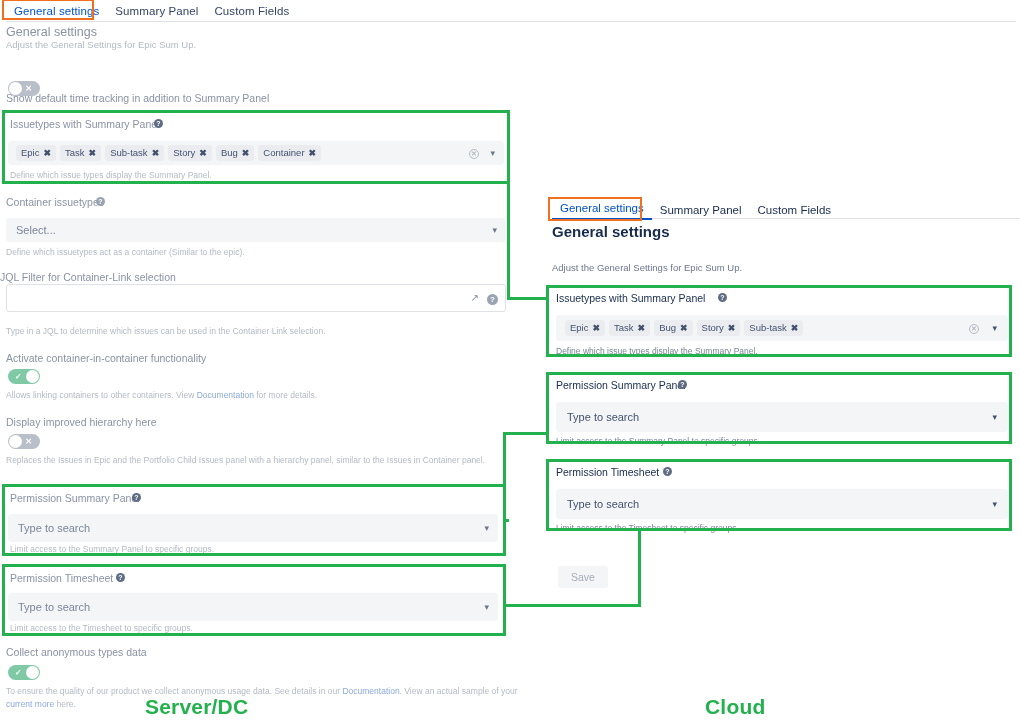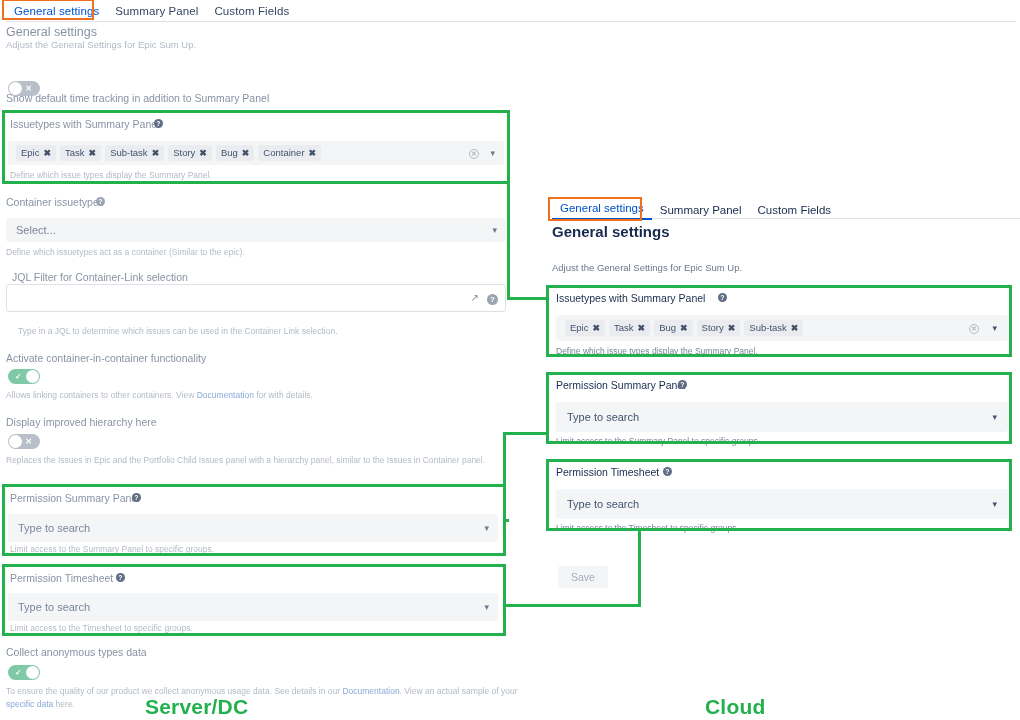--- a/index.html
+++ b/index.html
@@ -187,34 +187,34 @@
     <div class="s-note" style="left:10px; top:170px;">Define which issue types display the Summary Panel.</div>
 
     <div class="s-lbl" style="left:6px; top:196px;">Container issuetypes</div>
     <span class="helpcircle light" style="position:absolute;left:96px;top:197px;">?</span>
     <div class="s-field" style="left:6px; top:218px; width:500px; height:24px;">
       <span class="ph">Select...</span>
       <span class="chev">▾</span>
     </div>
     <div class="s-note" style="left:6px; top:247px;">Define which issuetypes act as a container (Similar to the epic).</div>
 
-    <div class="s-lbl" style="left:12px; top:271px;">JQL Filter for Container-Link selection</div>
+    <div class="s-lbl" style="left:0; top:271px;">JQL Filter for Container-Link selection</div>
     <div class="s-jql" style="left:6px; top:284px; width:500px; height:28px;">
       <span style="position:absolute;right:26px;top:7px;font-size:10px;color:#7a869a;">↗</span>
       <span class="helpcircle light" style="position:absolute;right:7px;top:9px;width:11px;height:11px;line-height:11px;font-size:8px;">?</span>
     </div>
-    <div class="s-note" style="left:18px; top:326px;">Type in a JQL to determine which issues can be used in the Container Link selection.</div>
+    <div class="s-note" style="left:6px; top:326px;">Type in a JQL to determine which issues can be used in the Container Link selection.</div>
 
     <div class="s-lbl" style="left:6px; top:352px;">Activate container-in-container functionality</div>
     <div class="toggle on" style="left:8px; top:369px;">
       <span class="mark">✓</span>
       <div class="knob"></div>
     </div>
     <div class="s-note" style="left:6px; top:390px;">
-      <span>Allows linking containers to other containers. View </span><span class="lnk">Documentation</span><span> for with details.</span>
+      <span>Allows linking containers to other containers. View </span><span class="lnk">Documentation</span><span> for more details.</span>
     </div>
 
     <div class="s-lbl" style="left:6px; top:416px;">Display improved hierarchy here</div>
     <div class="toggle off" style="left:8px; top:434px;">
       <div class="knob"></div>
       <span class="mark">✕</span>
     </div>
     <div class="s-note" style="left:6px; top:455px;">Replaces the Issues in Epic and the Portfolio Child Issues panel with a hierarchy panel, similar to the Issues in Container panel.</div>
 
     <div class="s-lbl" style="left:10px; top:492px;">Permission Summary Panel</div>
@@ -232,21 +232,21 @@
       <span class="chev">▾</span>
     </div>
     <div class="s-note" style="left:10px; top:623px;">Limit access to the Timesheet to specific groups.</div>
 
     <div class="s-lbl" style="left:6px; top:646px;">Collect anonymous types data</div>
     <div class="toggle on" style="left:8px; top:665px;">
       <span class="mark">✓</span>
       <div class="knob"></div>
     </div>
     <div class="s-note" style="left:6px; top:685px; white-space:normal; width:512px; line-height:1.5;">
-      <span>To ensure the quality of our product we collect anonymous usage data. See details in our </span><span class="lnk">Documentation</span><span>. View an actual sample of your </span><span class="lnk">specific data</span><span> here.</span>
+      <span>To ensure the quality of our product we collect anonymous usage data. See details in our </span><span class="lnk">Documentation</span><span>. View an actual sample of your </span><span class="lnk">current more</span><span> here.</span>
     </div>
   </div>
 
   <div id="cloud-panel">
     <div class="c-tab-rule"></div>
     <div class="c-tabs">
       <div class="c-tab active">General settings</div>
       <div class="c-tab">Summary Panel</div>
       <div class="c-tab">Custom Fields</div>
     </div>

